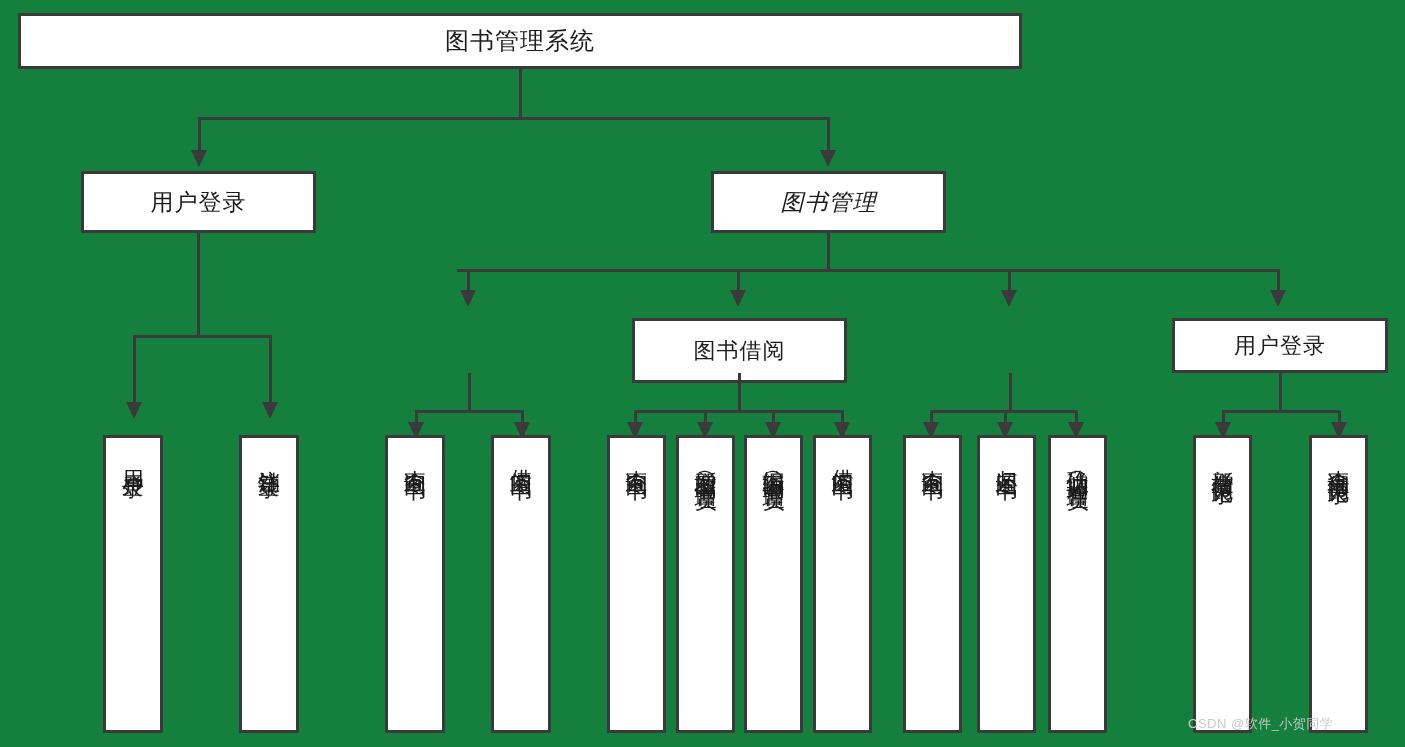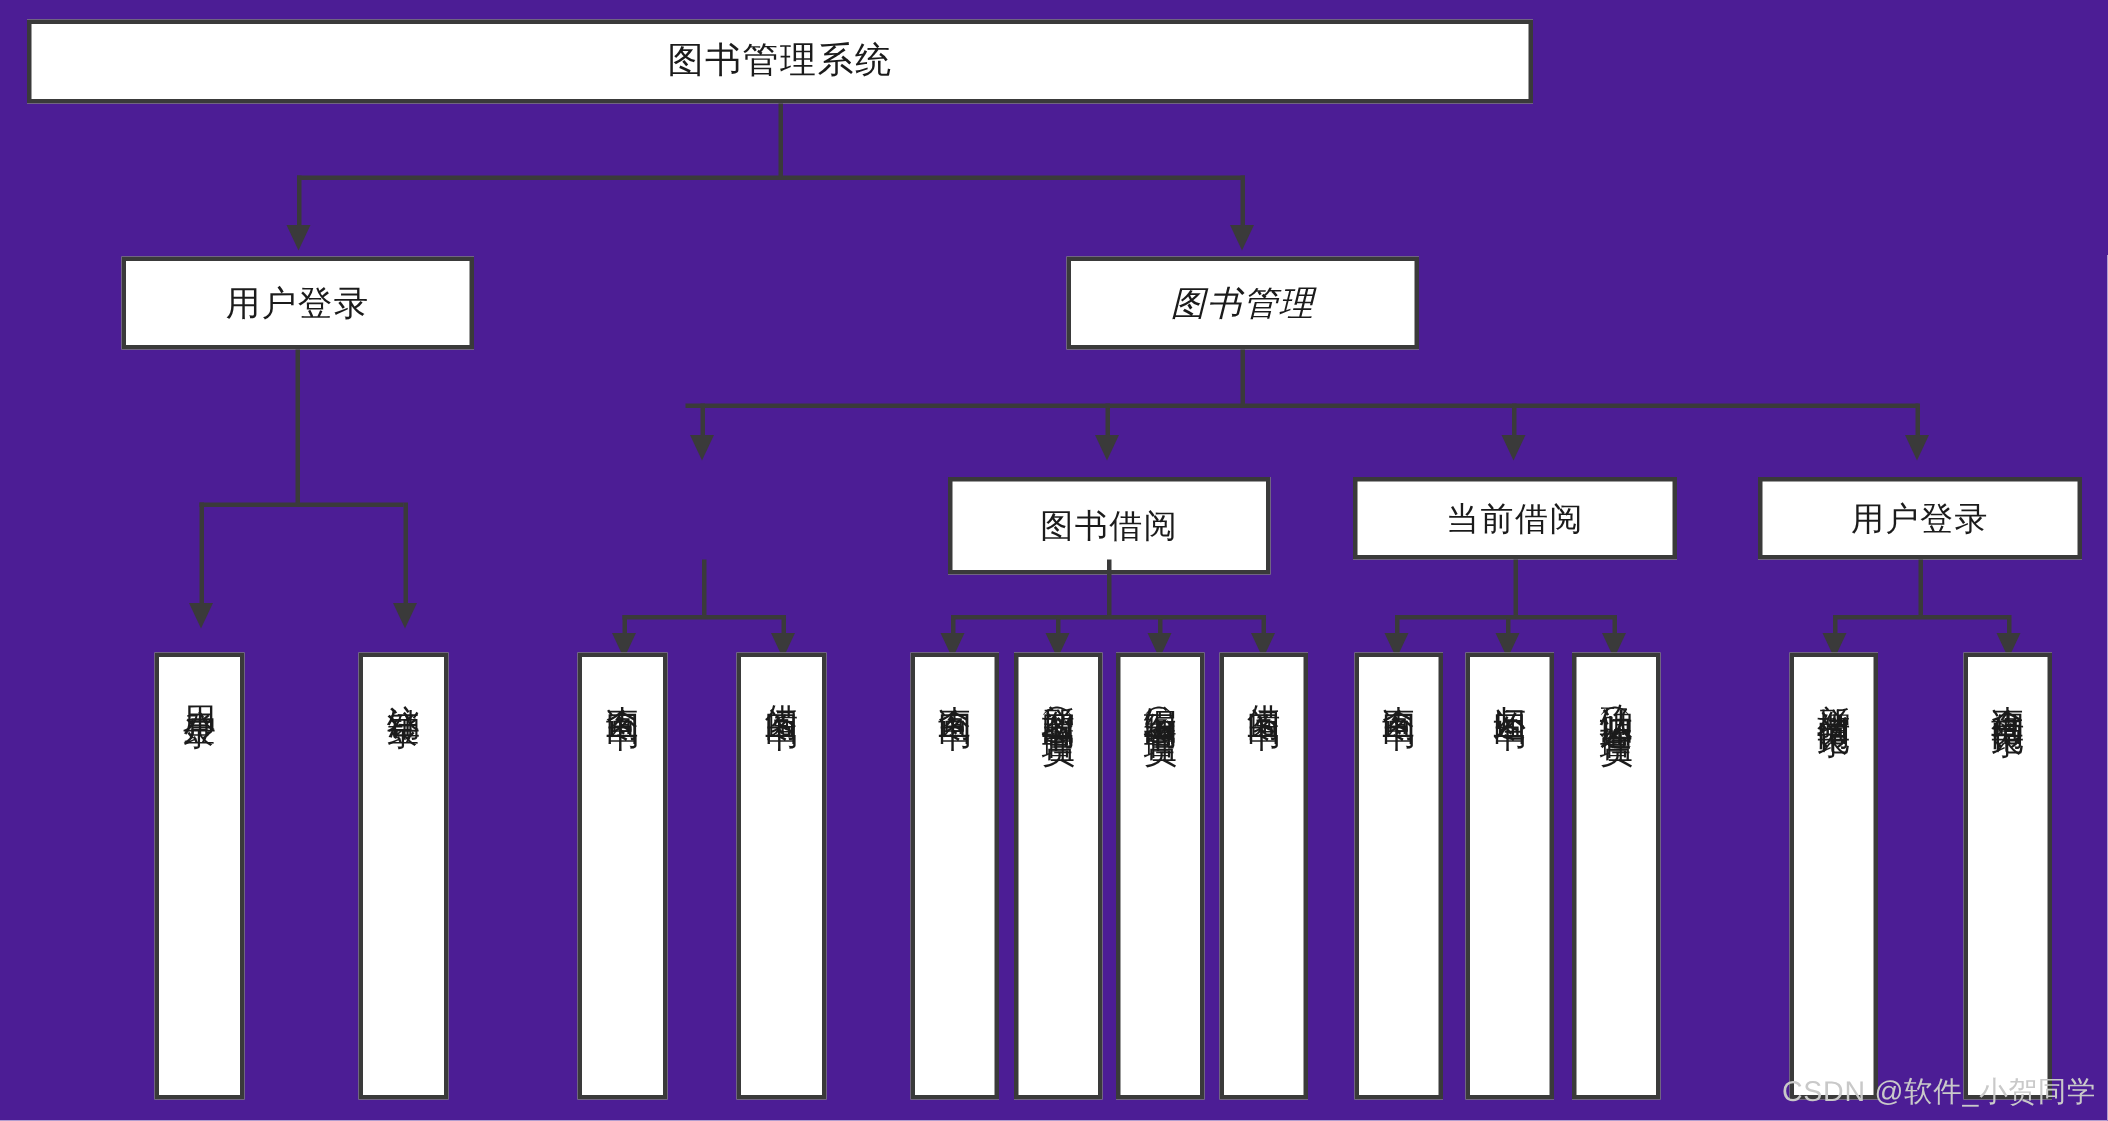--- a/index.html
+++ b/index.html
@@ -7,21 +7,21 @@
     padding: 0;
     background: #ffffff;
   }
   body {
     font-family: "Liberation Sans", "DejaVu Sans", sans-serif;
   }
   #canvas {
     position: relative;
     width: 1405px;
     height: 747px;
-    background: #4c1d95;
+    background: #15803d;
     overflow: hidden;
   }
   
   .node {
     position: absolute;
     box-sizing: border-box;
     border: 3px solid #3a3a3a;
     background: #ffffff;
     display: flex;
     align-items: center;
@@ -68,21 +68,21 @@
     height: 0;
     border-left: 8px solid transparent;
     border-right: 8px solid transparent;
     border-top: 17px solid #3a3a3a;
   }
 
   
   #watermark {
     position: absolute;
     color: #c9c9c9;
-    font-size: 19px;
+    font-size: 13px;
     white-space: nowrap;
     pointer-events: none;
     letter-spacing: 0.5px;
   }
 </style>
 </head>
 <body>
 
 <div id="canvas">
 
@@ -120,23 +120,20 @@
   <div class="edge v" style="left:737px; top:269px; height:24px;"></div>
   <div class="arrow" style="left:730px; top:290px;"></div>
   <div class="edge v" style="left:1008px; top:269px; height:24px;"></div>
   <div class="arrow" style="left:1001px; top:290px;"></div>
   <div class="edge v" style="left:1277px; top:269px; height:24px;"></div>
   <div class="arrow" style="left:1270px; top:290px;"></div>
 
   <div class="node lvl3" style="left:632px; top:318px; width:215px; height:65px;">
     <span class="label">图书借阅</span>
   </div>
-  <div class="node lvl3" style="left:902px; top:318px; width:216px; height:55px;">
-    <span class="label">当前借阅</span>
-  </div>
   <div class="node lvl3" style="left:1172px; top:318px; width:216px; height:55px;">
     <span class="label">用户登录</span>
   </div>
 
   <div class="edge v" style="left:468px; top:373px; height:39px;"></div>
   <div class="edge h" style="left:415px; top:410px; width:108px;"></div>
   <div class="edge v" style="left:415px; top:410px; height:15px;"></div>
   <div class="arrow" style="left:408px; top:422px;"></div>
   <div class="edge v" style="left:521px; top:410px; height:15px;"></div>
   <div class="arrow" style="left:514px; top:422px;"></div>

